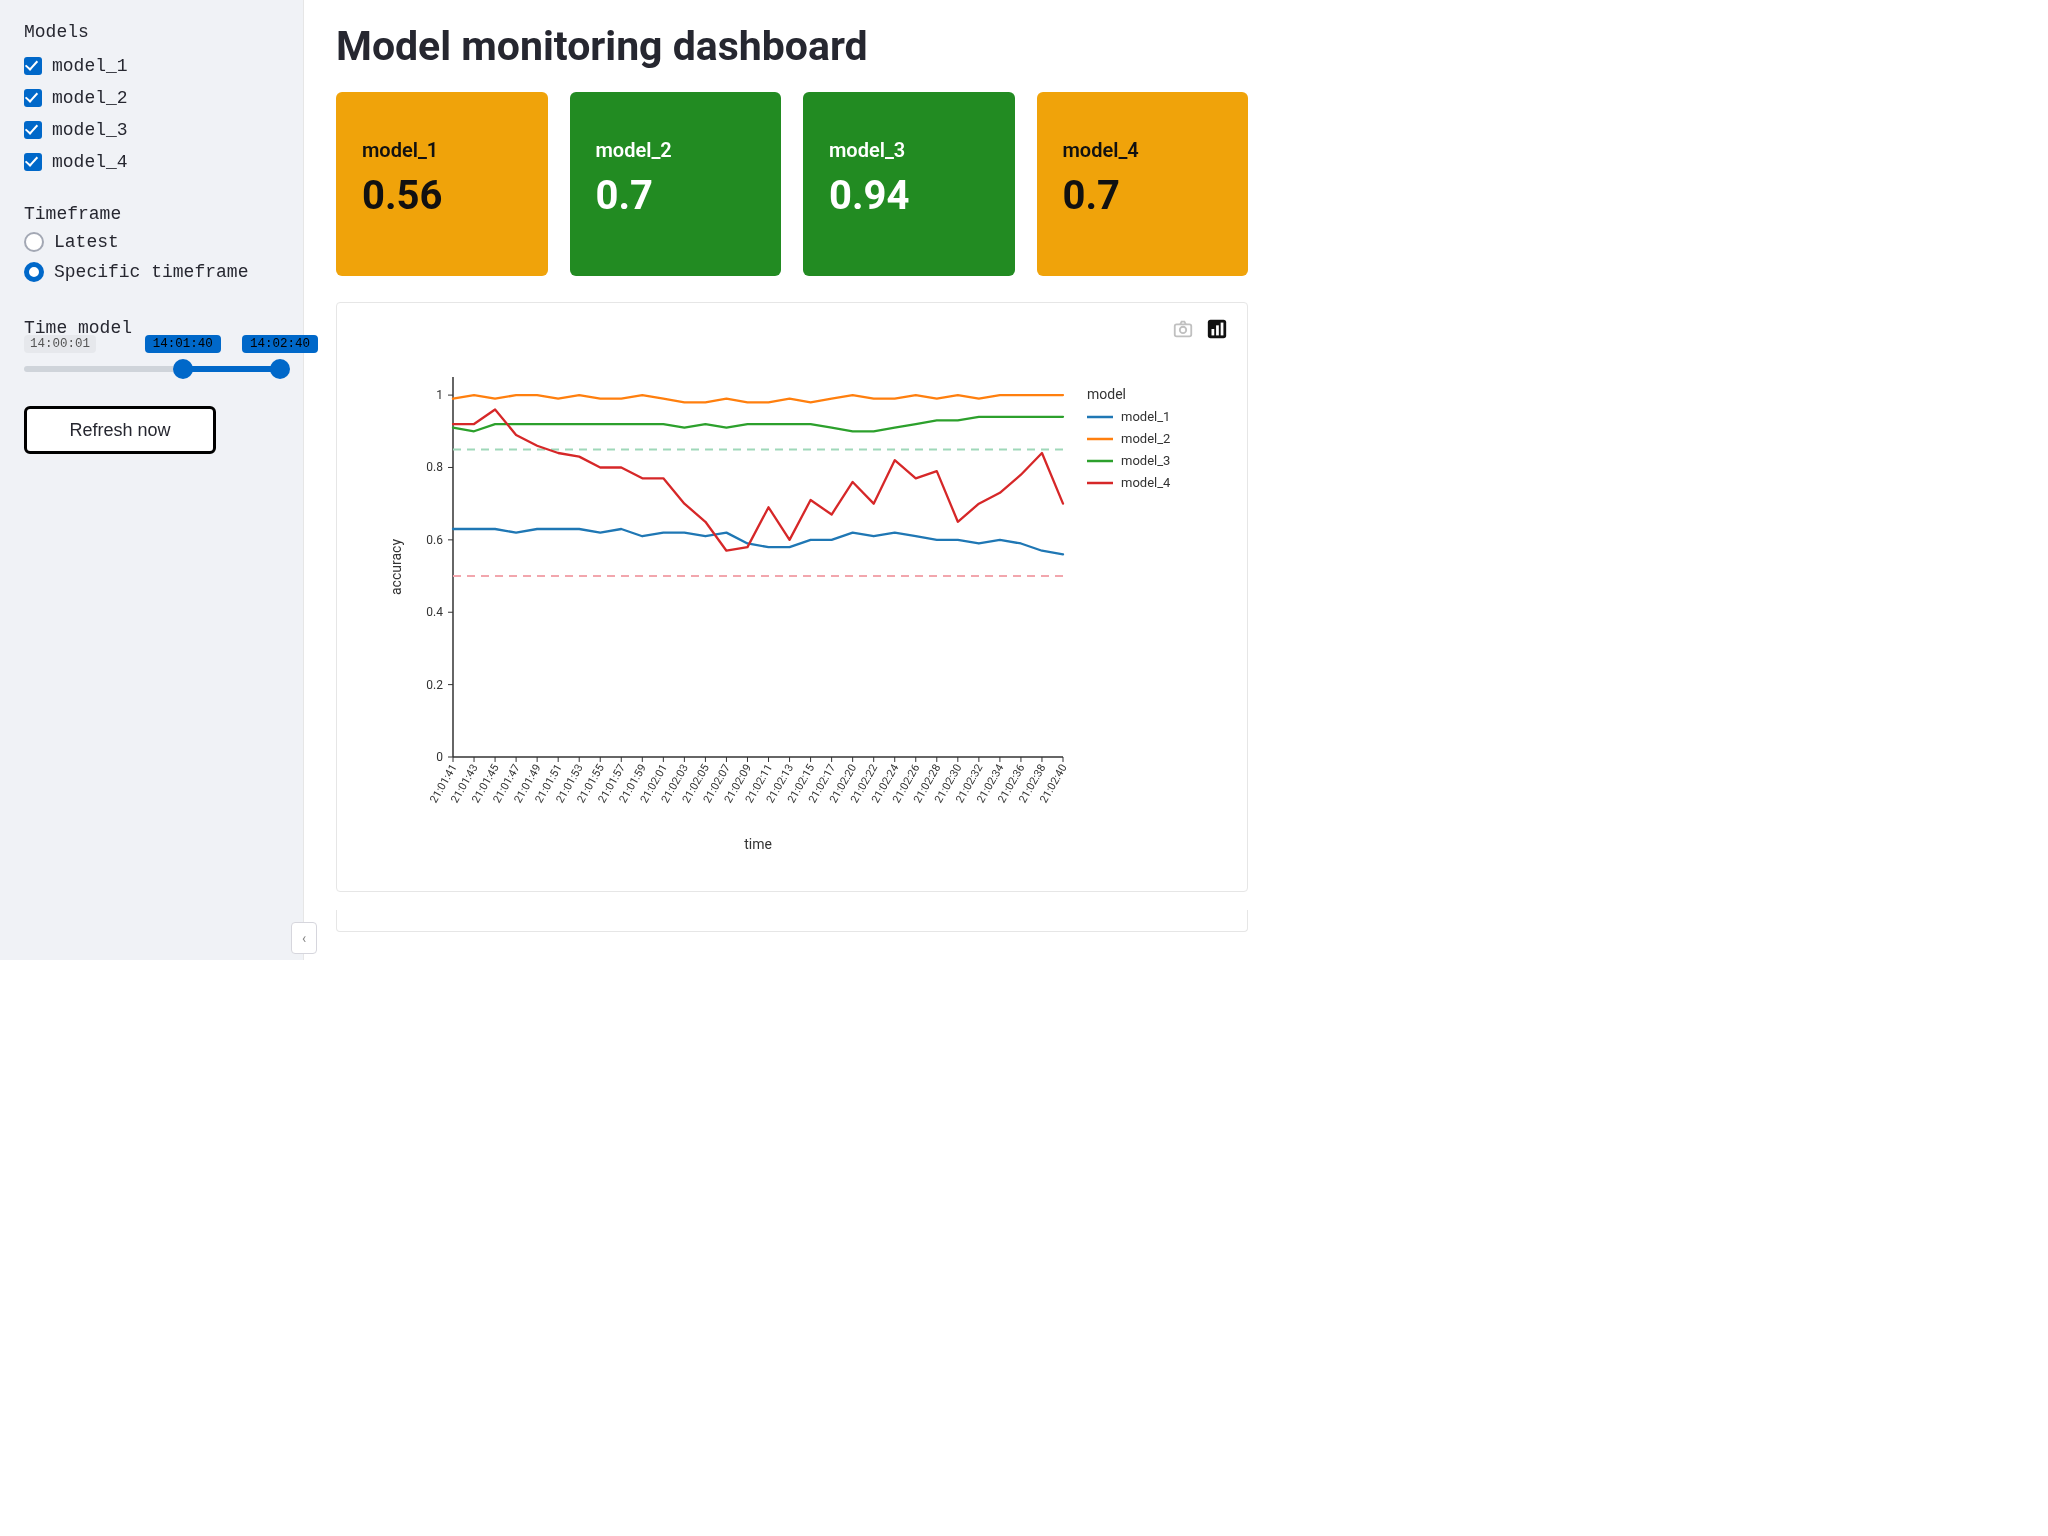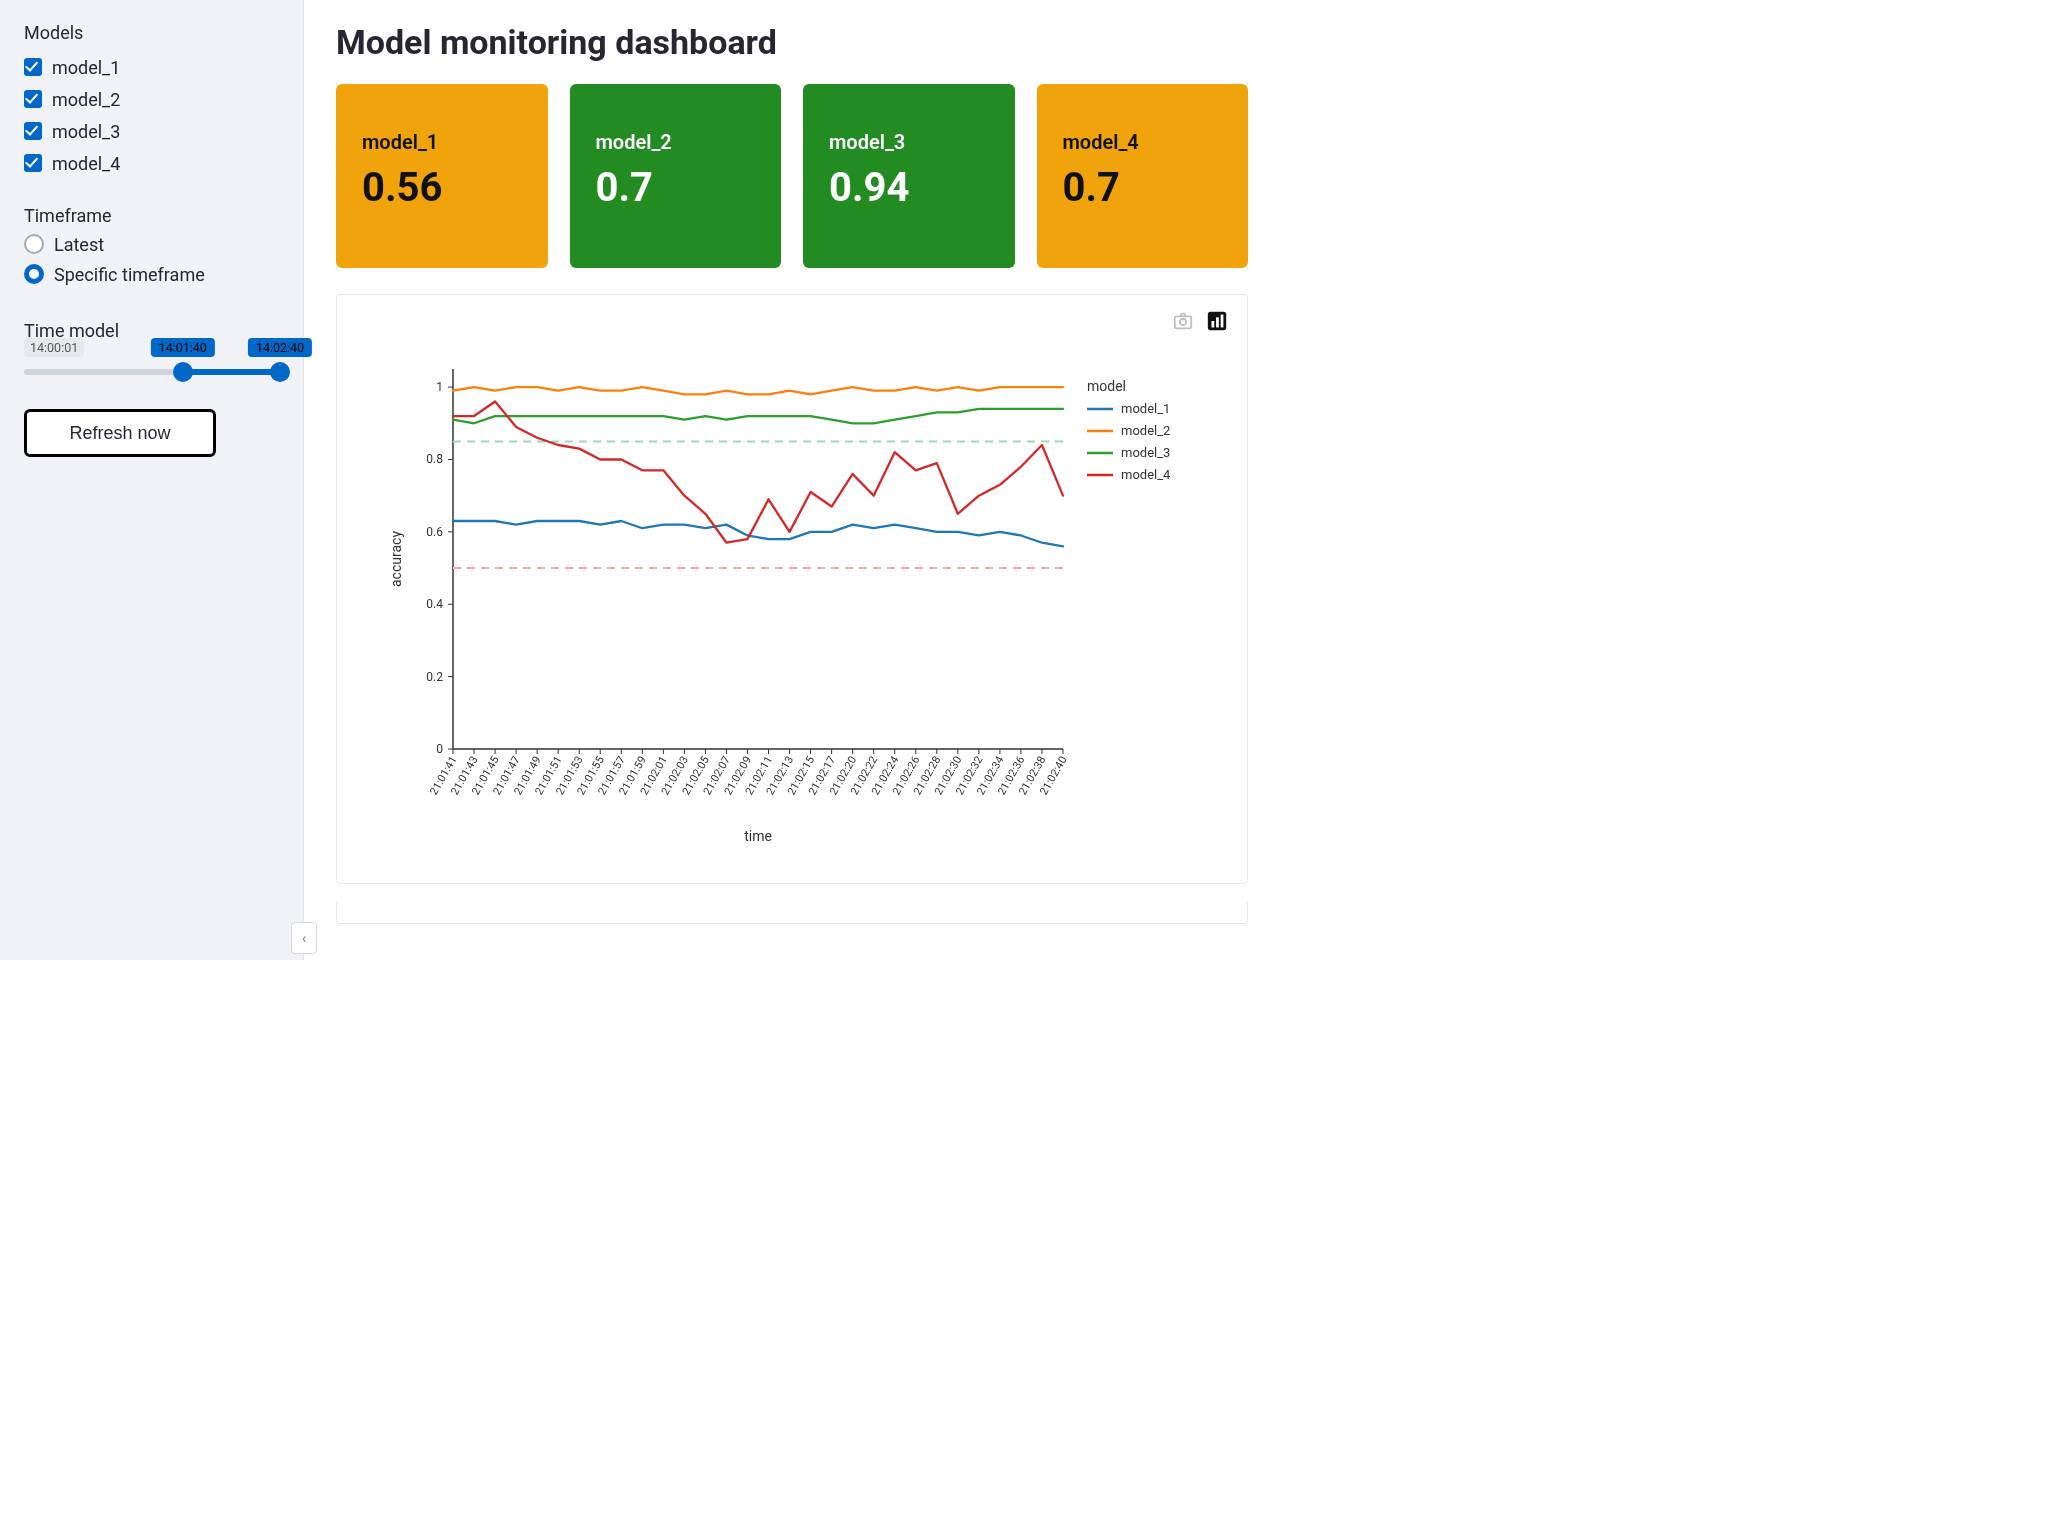--- a/index.html
+++ b/index.html
@@ -7,21 +7,21 @@
   body { display: flex; background: #fff; }
 
   
   .sidebar {
     width: 304px;
     background: #f0f2f6;
     border-right: 1px solid #e6e6e6;
     padding: 22px 22px 22px 24px;
     position: relative;
   }
-  .sidebar-section { margin-bottom: 26px; }
+  .sidebar-section { margin-bottom: 26px; font-family: Liberation Mono, monospace; }
   .section-label { font-size: 18px; margin-bottom: 8px; font-weight: 400; }
 
   .checkbox-row {
     display: flex; align-items: center; gap: 10px;
     height: 32px; cursor: pointer;
   }
   .cb {
     width: 18px; height: 18px; border-radius: 3px;
     background: #0068c9; position: relative; flex-shrink: 0;
   }
@@ -65,21 +65,21 @@
   }
 
   .collapse-handle {
     position:absolute; right:-14px; bottom:6px; width:26px; height:32px;
     border:1px solid #d6d6dd; border-radius:4px; background:#fff;
     display:flex; align-items:center; justify-content:center; font-size:14px; color:#888; cursor:pointer;
   }
 
   
   .main { flex:1; padding: 22px 32px 0 32px; overflow:hidden; }
-  .page-title { font-size: 34px; font-weight: 700; margin-bottom: 22px; }
+  .page-title { font-size: 41px; font-weight: 700; margin-bottom: 22px; }
 
   .cards { display:flex; gap:22px; margin-bottom: 26px; }
   .card {
     flex:1; height: 184px; border-radius:6px; padding: 46px 26px 0 26px;
     color:#fff;
   }
   .card.warn  { background:#f0a30a; color:#111; }
   .card.ok    { background:#228b22; }
   .card-name  { font-size:20px; font-weight:600; margin-bottom:10px; }
   .card-value { font-size:40px; font-weight:700; }

